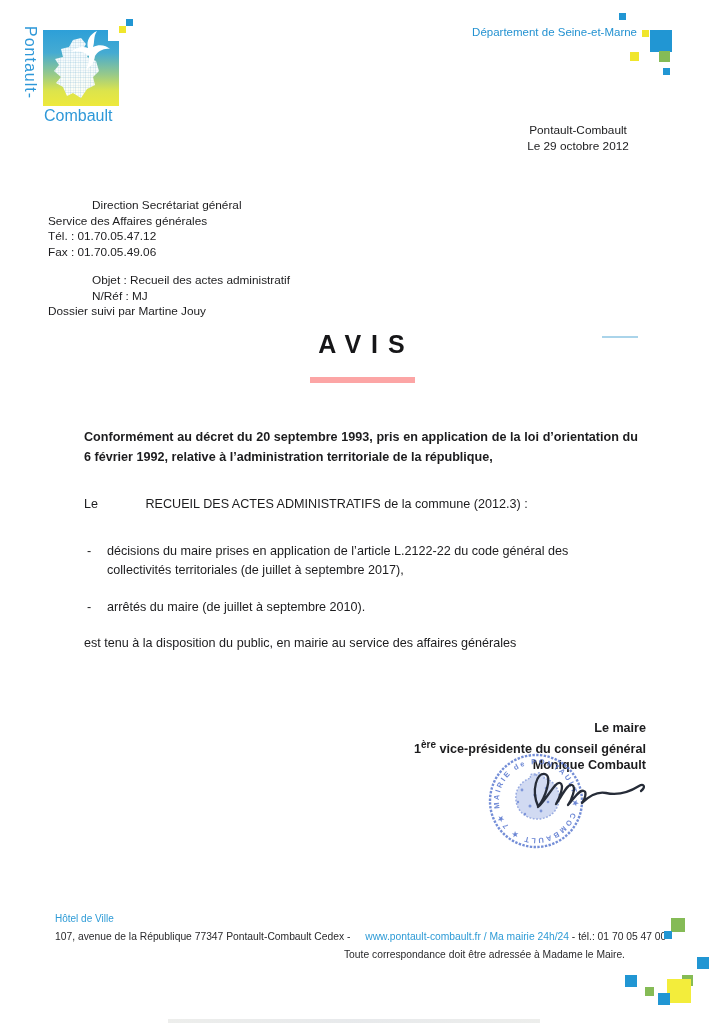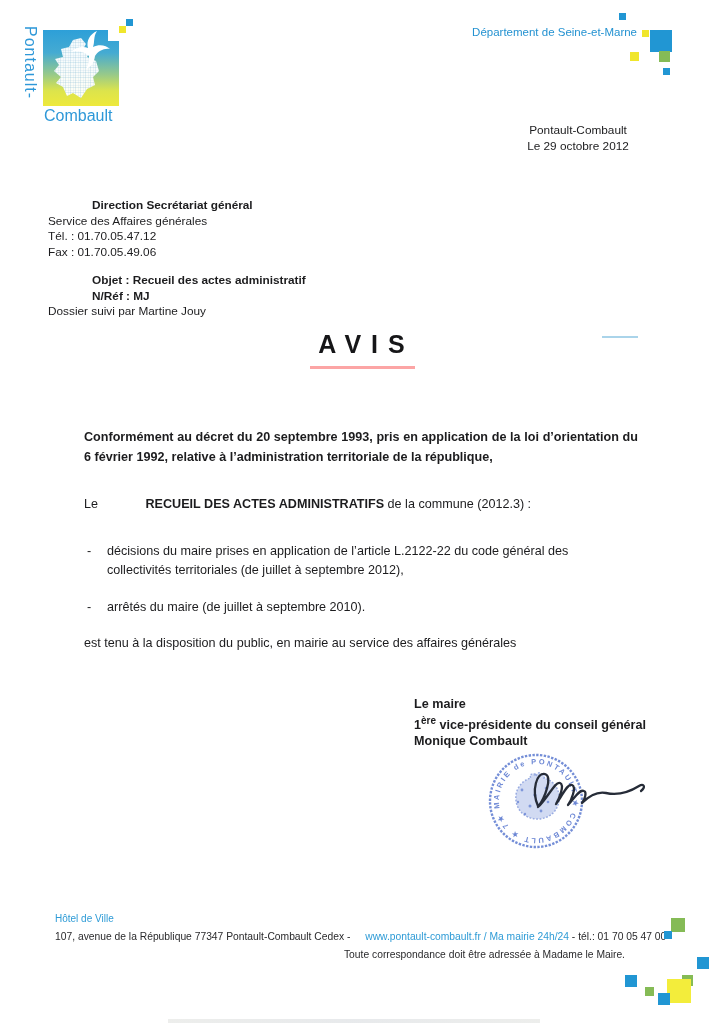--- a/index.html
+++ b/index.html
@@ -29,44 +29,44 @@
   
   .dept { position:absolute; right:88px; top:26px; font-size:11.5px; color:#2492d1; }
   .dateblock {
     position:absolute; left:480px; top:122px; width:196px;
     text-align:center; font-size:11.8px; line-height:16px;
   }
 
   
   .sender { position:absolute; left:48px; top:198px; font-size:11.8px; line-height:15.7px; }
   .sender .gap { height:12px; }
-  .b { font-weight:bold;padding-left:44px; }
+  .b { font-weight:normal;padding-left:44px; }
 
   
   .avis-wrap { position:absolute; left:0; right:0; top:330px; text-align:center; }
   .avis {
     display:inline-block; font-size:25px; font-weight:bold; letter-spacing:10px;
-    padding:0 0 7px 8px; border-bottom:3px solid #fca5a5; color:#161618;
+    padding:0 0 18px 8px; border-bottom:6px solid #fca5a5; color:#161618;
   }
   .blue-artifact { position:absolute; left:602px; top:336px; width:36px; height:2px; background:#aad4ea; }
 
   
   .bodytext { position:absolute; left:84px; top:428px; width:554px; font-size:12.6px; line-height:19.5px; }
   .para1 { text-align:justify;font-weight:bold; }
   .para2 { margin-top:28px; }
   .list-item { display:flex; }
   .li1 { margin-top:27px; }
   .li2 { margin-top:17px; }
   .dash { width:20px; flex:none; padding-left:3px; }
   .item-text { flex:1; padding-right:14px; }
   .closing { margin-top:17px; }
 
   
   .sig {
-    position:absolute; right:79px; top:696px; text-align:left;
+    position:absolute; right:79px; top:720px; text-align:right;
     font-weight:bold; font-size:12.6px; line-height:16.5px;
   }
   .sig sup { font-size:10px; }
   .stamp-svg { position:absolute; left:478px; top:748px; }
   .signature-svg { position:absolute; left:528px; top:760px; }
 
   
   .f-hotel { position:absolute; left:55px; top:913px; font-size:10px; color:#2e9bd6; }
   .f-addr  { position:absolute; left:55px; top:931px; font-size:10.3px; color:#2a2a2c; }
   .f-addr .lnk { color:#2e9bd6;margin-left:12px; }
@@ -137,21 +137,21 @@
 
   <div class="bodytext">
     <div class="para1">Conformément au décret du 20 septembre 1993, pris en application de la loi d’orientation du 6 février 1992, relative à l’administration territoriale de la république,</div>
 
     <div class="para2">
       <span>Le </span><span class="b">RECUEIL DES ACTES ADMINISTRATIFS</span><span> de la commune (2012.3) :</span>
     </div>
 
     <div class="list-item li1">
       <span class="dash">-</span>
-      <span class="item-text">décisions du maire prises en application de l’article L.2122-22 du code général des collectivités territoriales (de juillet à septembre 2012),</span>
+      <span class="item-text">décisions du maire prises en application de l’article L.2122-22 du code général des collectivités territoriales (de juillet à septembre 2017),</span>
     </div>
 
     <div class="list-item li2">
       <span class="dash">-</span>
       <span class="item-text">arrêtés du maire (de juillet à septembre 2010).</span>
     </div>
 
     <div class="closing">est tenu à la disposition du public, en mairie au service des affaires générales</div>
   </div>
 

